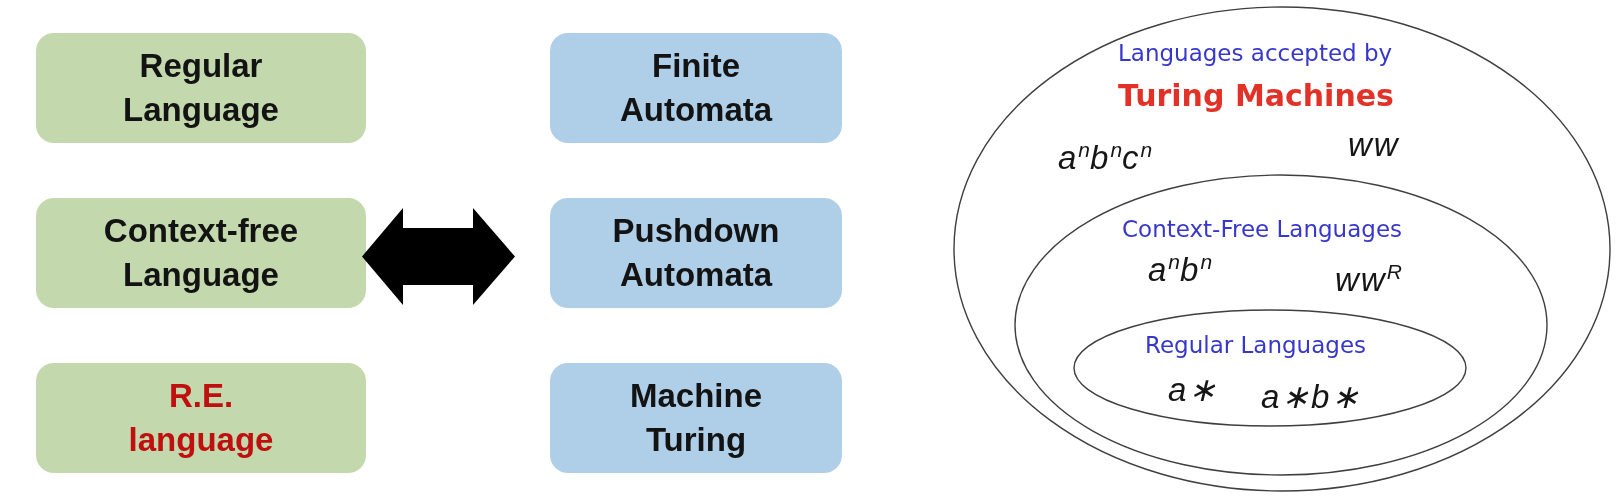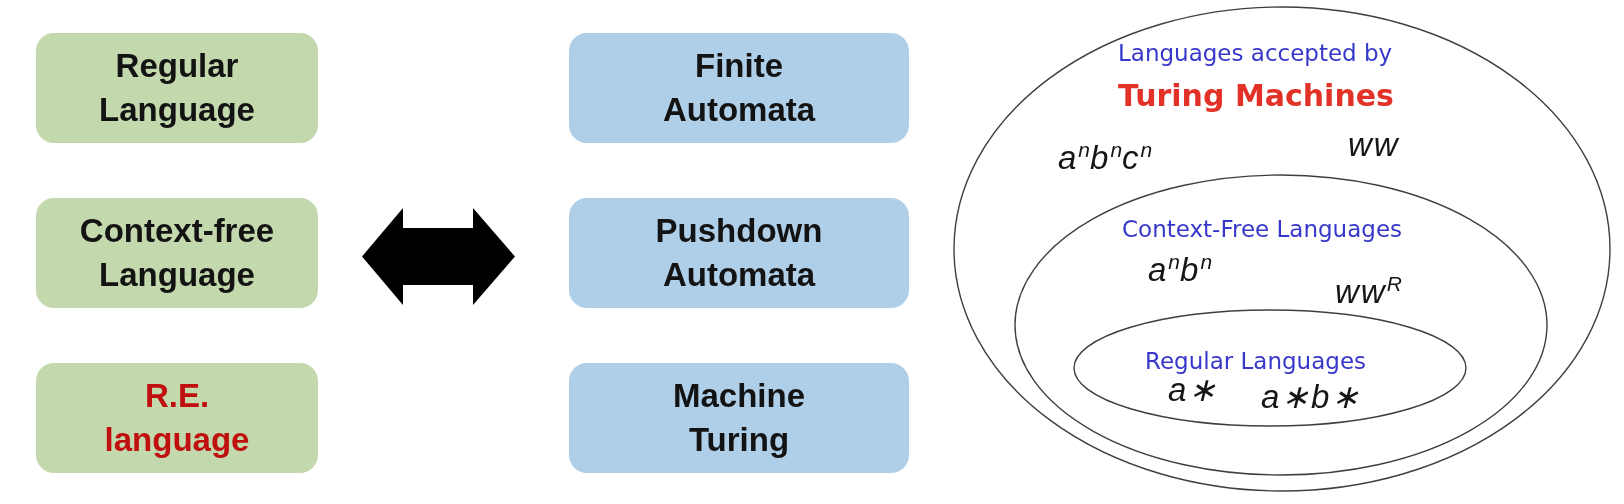--- a/index.html
+++ b/index.html
@@ -3,44 +3,44 @@
 <meta charset="utf-8">
 <style>
   html,body{margin:0;padding:0;background:#ffffff;}
   .stage{position:relative;width:1624px;height:504px;background:#ffffff;overflow:hidden;
          font-family:"Liberation Sans",sans-serif;}
 
   
   .box{position:absolute;border-radius:18px;display:flex;flex-direction:column;
        align-items:center;justify-content:center;text-align:center;
        font-weight:bold;font-size:33px;line-height:1.32;color:#131313;height:110px;}
-  .box.green{left:36px;width:282px;background:#c3d8ac;}
-  .box.blue{left:569px;width:340px;background:#afcfe9;}
+  .box.green{left:36px;width:330px;background:#c3d8ac;}
+  .box.blue{left:550px;width:292px;background:#afcfe9;}
   .r1{top:33px}.r2{top:198px}.r3{top:363px}
   .box.red-text{color:#bf0f0f;}
 
   
   .arrow-wrap{position:absolute;left:362px;top:208px;width:153px;height:97px;}
 
   
   .venn-svg{position:absolute;left:920px;top:0;width:704px;height:504px;}
   .vlabel{position:absolute;white-space:nowrap;}
   .vblue{color:#3737cb;font-family:"DejaVu Sans",sans-serif;font-size:23px;font-weight:500;}
   .vred{color:#e23228;font-family:"DejaVu Sans",sans-serif;font-size:30px;font-weight:bold;}
   .math{font-family:Liberation Sans, sans-serif;font-style:italic;font-size:33px;color:#161616;
         letter-spacing:2px;}
   .math sup{font-size:21px;letter-spacing:0;}
   .lbl-tm1{left:1118px;top:40px;}
   .lbl-tm2{left:1118px;top:78px;}
   .lbl-anbncn{left:1058px;top:138px;}
   .lbl-ww{left:1348px;top:126px;}
   .lbl-cfl{left:1122px;top:216px;}
   .lbl-anbn{left:1148px;top:250px;}
-  .lbl-wwr{left:1335px;top:272px;}
-  .lbl-reg{left:1145px;top:332px;margin-top:16px;}
+  .lbl-wwr{left:1335px;top:260px;}
+  .lbl-reg{left:1145px;top:332px;}
   .lbl-astar{left:1168px;top:370px;}
   .lbl-astarbstar{left:1261px;top:377px;}
 </style>
 </head>
 <body>
 
 <div class="stage">
 
   <div class="box green r1">
     <span>Regular</span>

